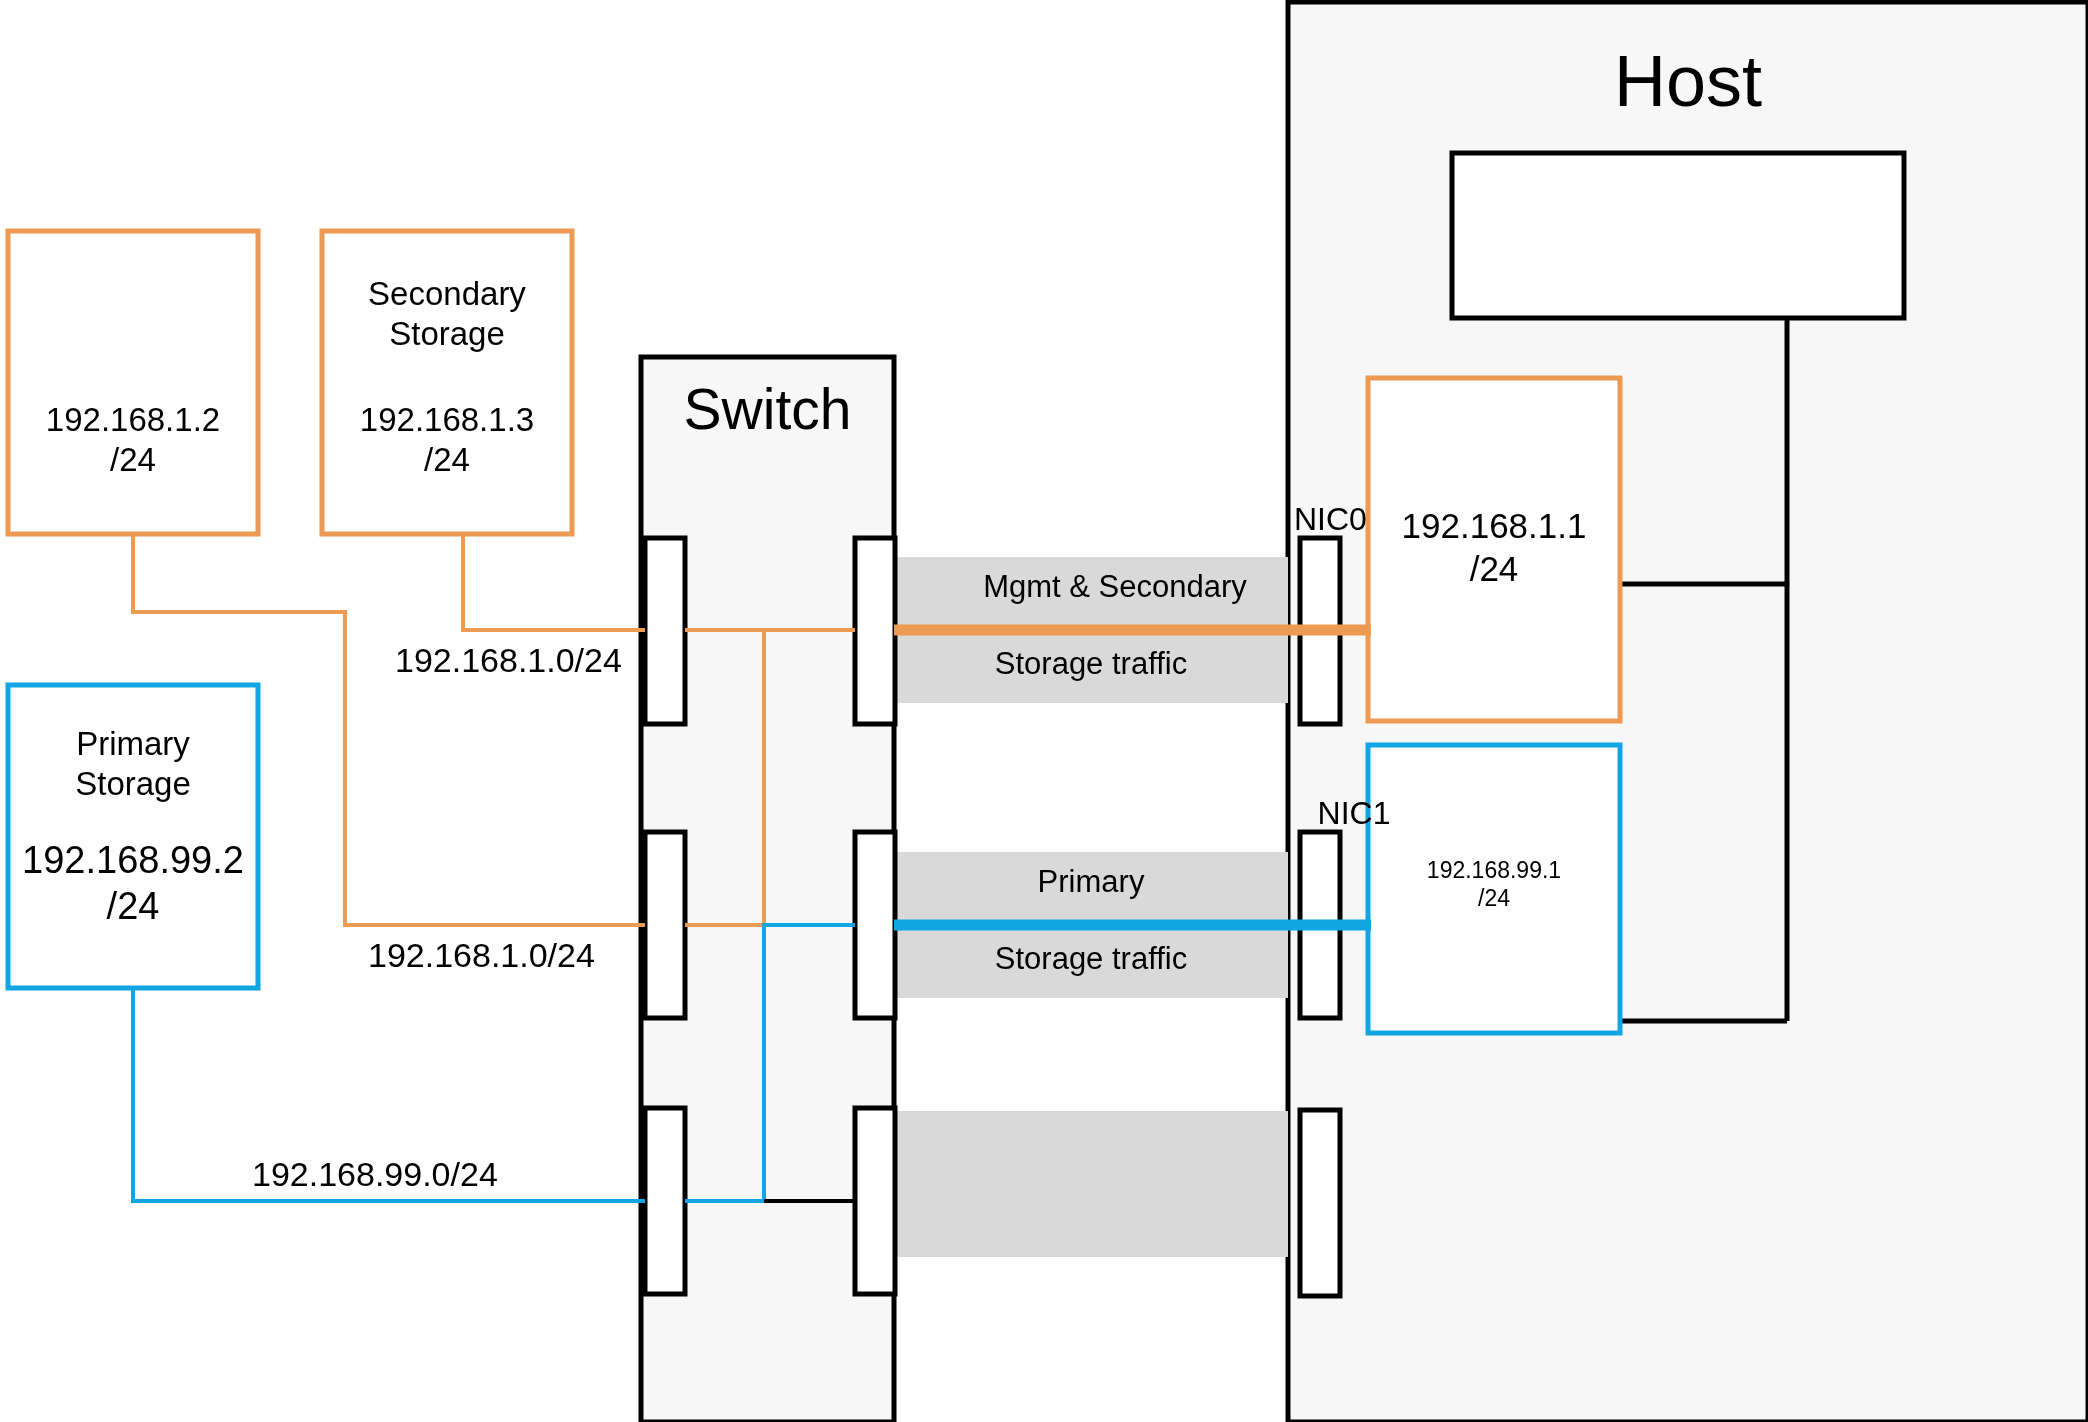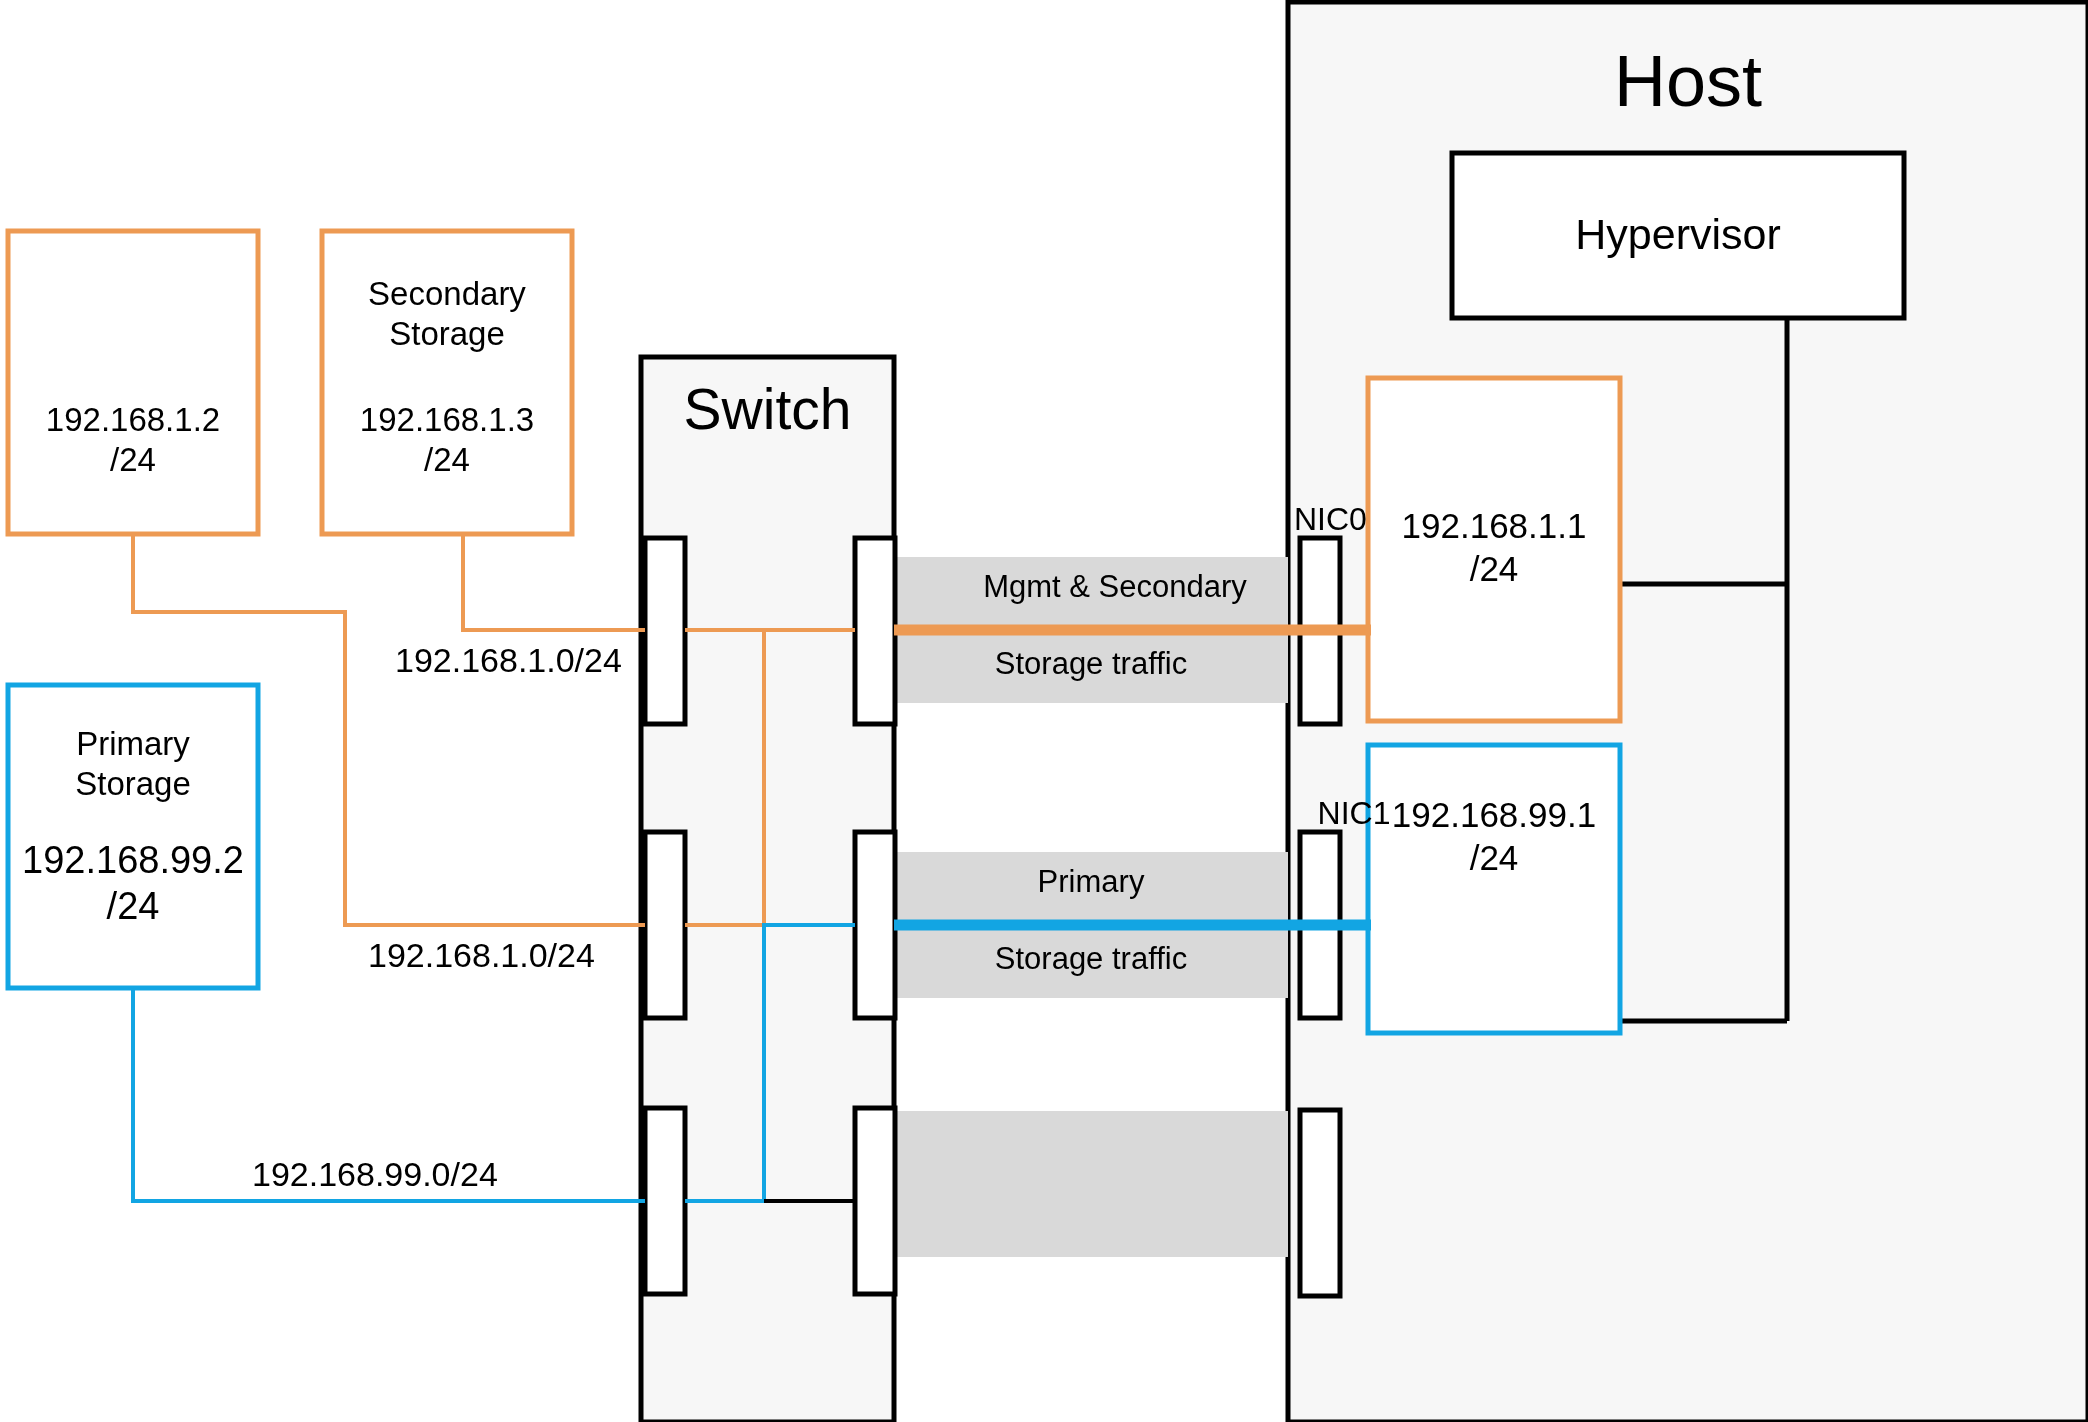--- a/index.html
+++ b/index.html
@@ -91,28 +91,27 @@
   <div class="lbl" style="left:322px; top:274px; width:250px; font-size:33px;"><span>Secondary</span><br><span>Storage</span></div>
   <div class="lbl" style="left:322px; top:400px; width:250px; font-size:33px;text-align:center;"><span>192.168.1.3</span><br><span>/24</span></div>
 
   <div class="lbl" style="left:8px; top:724px; width:250px; font-size:33px;"><span>Primary</span><br><span>Storage</span></div>
   <div class="lbl" style="left:8px; top:837px; width:250px; font-size:38px;"><span>192.168.99.2</span><br><span>/24</span></div>
 
   <div class="lbl" style="left:1288px; top:38px; width:800px; font-size:72px;">Host</div>
 
   <div class="lbl" style="left:641px; top:375px; width:253px; font-size:57px;">Switch</div>
 
-  <div class="lbl" style="left:1452px; top:208px; width:452px; font-size:43px;">Hypervisor</div>
 
   <div class="lbl" style="left:1294px; top:500px; width:120px; font-size:32px; text-align:left;">NIC0</div>
   <div class="lbl" style="left:1294px; top:794px; width:120px; font-size:32px; text-align:center;">NIC1</div>
 
   <div class="lbl" style="left:1368px; top:505px; width:252px; font-size:35px;"><span>192.168.1.1</span><br><span>/24</span></div>
 
-  <div class="lbl" style="left:1368px; top:794px; width:252px; font-size:35px;"><span>192.168.99.1</span><br><span>/24</span></div>
+  <div class="lbl" style="left:1368px; top:856px; width:252px; font-size:23px;"><span>192.168.99.1</span><br><span>/24</span></div>
 
   <div class="lbl" style="left:918px; top:568px; width:394px; font-size:31px;">Mgmt &amp; Secondary</div>
   <div class="lbl" style="left:894px; top:645px; width:394px; font-size:31px;">Storage traffic</div>
 
   <div class="lbl" style="left:894px; top:863px; width:394px; font-size:31px;">Primary</div>
   <div class="lbl" style="left:894px; top:940px; width:394px; font-size:31px;">Storage traffic</div>
 
   <div class="lbl" style="left:395px; top:640px; width:290px; font-size:34px; text-align:left;">192.168.1.0/24</div>
   <div class="lbl" style="left:368px; top:935px; width:290px; font-size:34px; text-align:left;">192.168.1.0/24</div>
   <div class="lbl" style="left:252px; top:1154px; width:320px; font-size:34px; text-align:left;">192.168.99.0/24</div>

